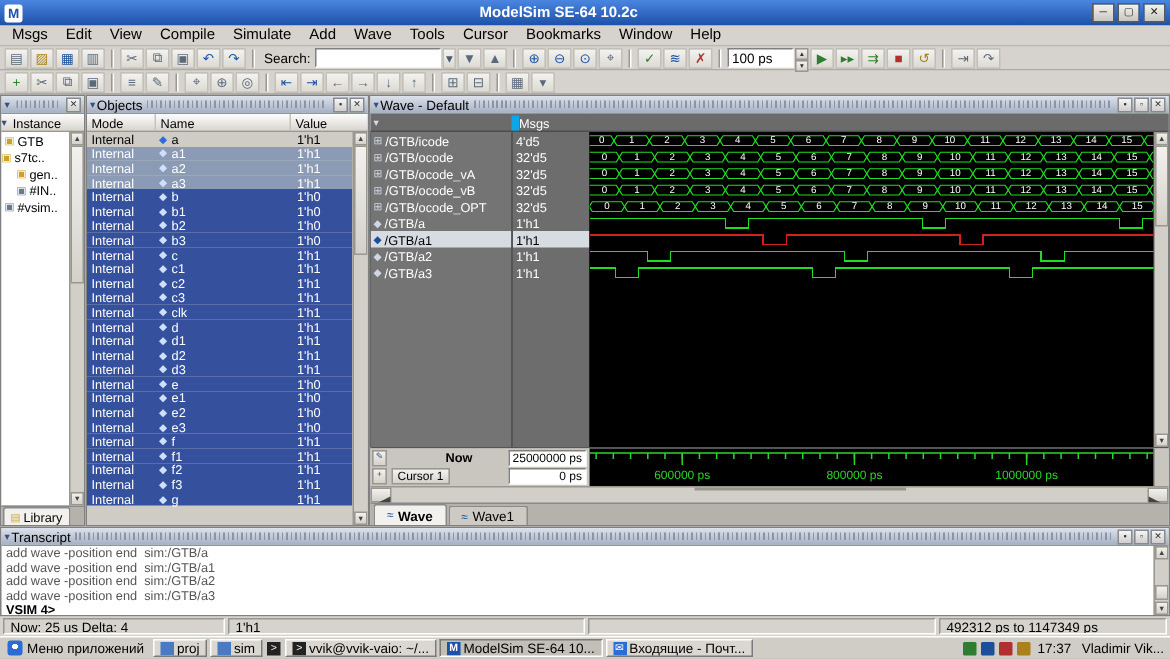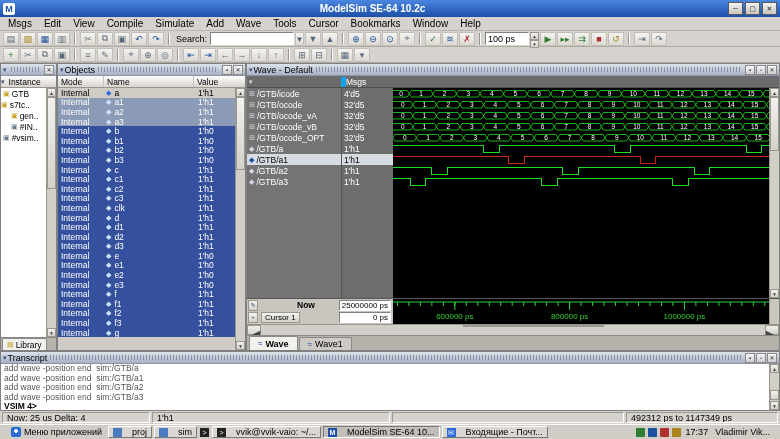--- a/index.html
+++ b/index.html
@@ -94,24 +94,24 @@
   
   .transcript{height:60px;display:flex;flex-direction:column;border:1px solid #808080;background:#fff;}
   .tr-body{flex:1;display:flex;overflow:hidden;}
   .tr-text{flex:1;padding:0 3px;font-family:"DejaVu Sans Mono",monospace;font-size:8.5px;line-height:9.5px;color:#555;overflow:hidden;}
   .tr-line{white-space:pre;}
   .tr-prompt{color:#000;font-weight:bold;}
   
   .statusbar{height:13px;display:flex;gap:2px;align-items:stretch;padding:1px 2px;background:#d6d3ce;}
   .sb-cell{border:1px solid;border-color:#9a978f #fff #fff #9a978f;font-size:9px;display:flex;align-items:center;padding:0 4px;white-space:nowrap;overflow:hidden;}
   
-  .taskbar{height:15px;background:#d0cdc6;border-top:1px solid #fff;display:flex;align-items:center;gap:3px;padding:0 8px;font-size:9px;}
+  .taskbar{height:15px;background:#d0cdc6;border-top:1px solid #fff;display:flex;align-items:center;gap:3px;padding:0 2px;font-size:9px;}
   .tb-menu{display:flex;align-items:center;gap:3px;padding:0 3px;height:13px;}
   .tb-menu-ico{width:10px;height:10px;border-radius:2px;background:radial-gradient(circle at 50% 40%,#fff 0 2px,#2c6cd6 2px);}
-  .task-btn{height:12px;display:flex;align-items:center;gap:10px;padding:0 4px;border:1px solid;border-color:#fff #7a7a7a #7a7a7a #fff;background:#dad7d0;max-width:120px;white-space:nowrap;overflow:hidden;}
+  .task-btn{height:12px;display:flex;align-items:center;gap:2px;padding:0 4px;border:1px solid;border-color:#fff #7a7a7a #7a7a7a #fff;background:#dad7d0;max-width:120px;white-space:nowrap;overflow:hidden;}
   .task-btn.active{border-color:#7a7a7a #fff #fff #7a7a7a;background:#c2bfb8;}
   .tb-ico{width:9px;height:9px;flex:none;font-size:7px;line-height:9px;text-align:center;color:#fff;}
   .tb-ico.term{background:#222;}
   .tb-ico.msim{background:#1d50a8;font-weight:bold;}
   .tb-ico.mail{background:#2c6cd6;}
   .tb-ico.win{background:#4a7ac0;}
   .tray{margin-left:auto;display:flex;align-items:center;gap:3px;}
   .tray-ico{width:9px;height:9px;border-radius:1px;}
   .tb-clock{font-size:9px;padding:0 2px;}
   .tb-user{font-size:9px;padding:0 2px;white-space:nowrap;overflow:hidden;max-width:80px;}

